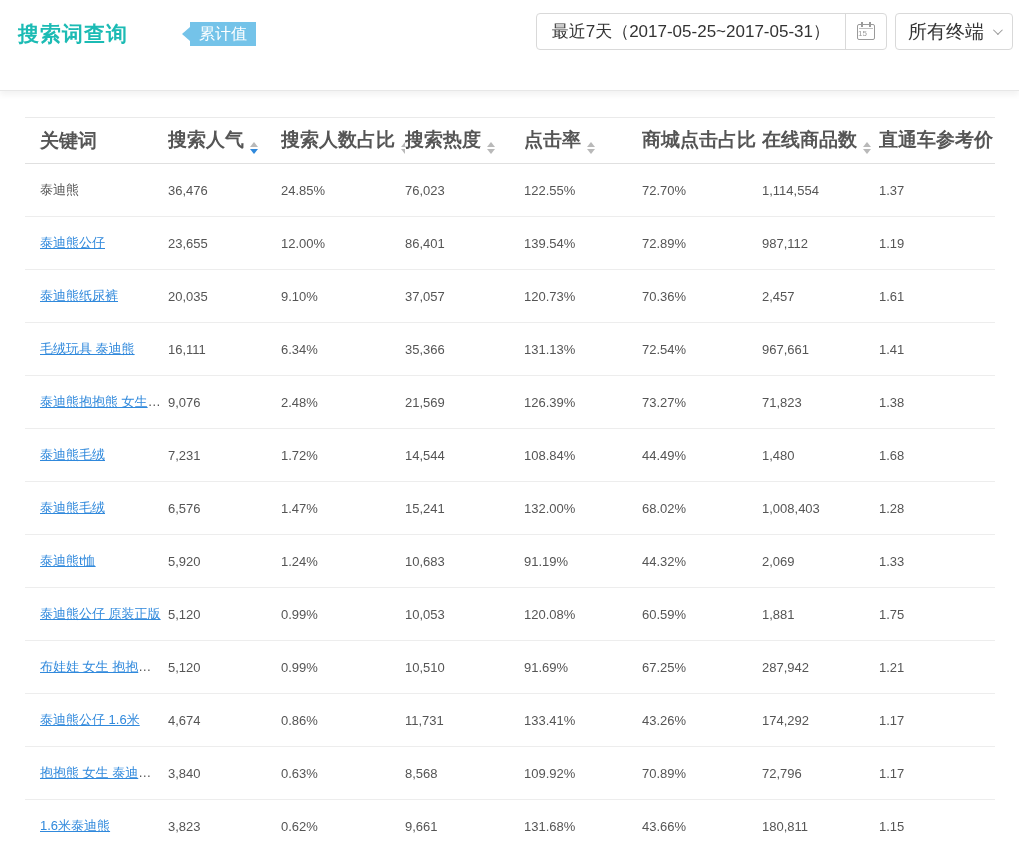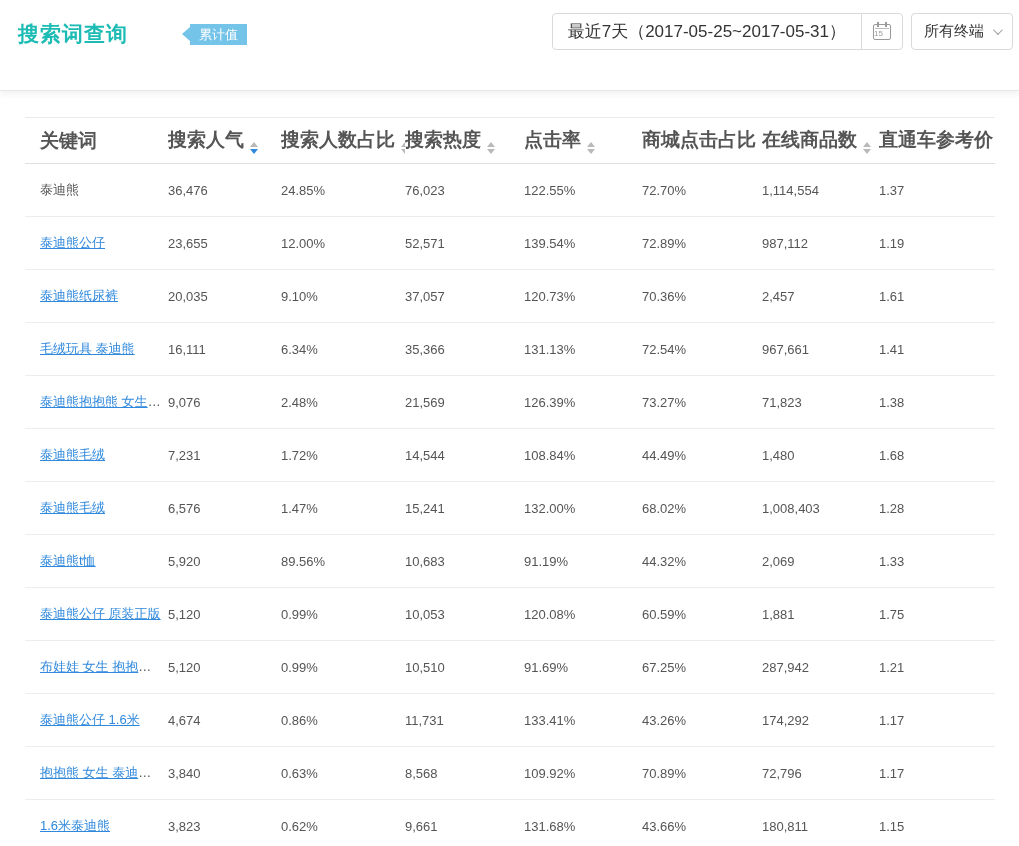--- a/index.html
+++ b/index.html
@@ -8,38 +8,38 @@
 
   
   .topbar { position:relative; height:91px; background:#fff;
     border-bottom:1px solid #e7e7e7; box-shadow:0 4px 6px rgba(0,0,0,0.05);
     display:flex; align-items:flex-start; justify-content:space-between; }
   .title-row { display:flex; align-items:center; margin:20px 0 0 18px;gap:44px; }
   .page-title { font-size:21px; font-weight:bold; color:#1cbbb4; letter-spacing:1px; }
   .badge-wrap { display:flex; align-items:center; margin-left:10px; }
   .badge-arrow { width:0; height:0; border-top:7px solid transparent;
     border-bottom:7px solid transparent; border-right:8px solid #74c3e9; }
-  .badge { background:#74c3e9; color:#fff; font-size:13px; padding:4px 9px; line-height:1; }
+  .badge { background:#74c3e9; color:#fff; font-size:16px; padding:4px 9px; line-height:1; }
 
   .controls { display:flex; align-items:center; margin:13px 6px 0 0; }
   .date-picker { display:flex; align-items:stretch; height:37px;
     border:1px solid #d9d9d9; border-radius:4px; background:#fff; cursor:pointer; }
   .date-text { display:flex; align-items:center; padding:0 15px; font-size:17px; color:#333; }
   .cal-btn { display:flex; align-items:center; justify-content:center; width:41px;
     border-left:1px solid #d9d9d9; }
   .cal-icon { position:relative; display:inline-block; width:18px; height:16px;
     border:1px solid #9a9a9a; border-radius:2px; }
   .cal-rings { position:absolute; top:-3px; left:3px; width:2px; height:5px;
     background:#9a9a9a; box-shadow:8px 0 0 #9a9a9a; }
   .cal-line { position:absolute; top:3px; left:1px; right:1px; height:1px; background:#bfbfbf; }
   .cal-day { position:absolute; bottom:1px; left:0; right:12px; text-align:center;
     font-size:8px; color:#9a9a9a; line-height:1; }
 
   .terminal-select { display:flex; align-items:center; height:37px; margin-left:8px;
-    border:1px solid #d9d9d9; border-radius:4px; padding:0 12px; font-size:15px;
+    border:1px solid #d9d9d9; border-radius:4px; padding:0 12px; font-size:19px;
     color:#333; cursor:pointer; background:#fff;justify-content:flex-end; }
   .chevron { width:7px; height:7px; border-right:1px solid #9a9a9a;
     border-bottom:1px solid #9a9a9a; transform:rotate(45deg) translateY(-2px);
     margin-left:9px; display:inline-block; }
 
   
   .content { padding:26px 24px 0 25px; background:#fff; }
   table { width:100%; border-collapse:collapse; table-layout:fixed; }
   col.c0 { width:143px; } col.c1 { width:113px; } col.c2 { width:124px; }
   col.c3 { width:119px; } col.c4 { width:118px; } col.c5 { width:120px; }
@@ -144,21 +144,21 @@
           <td>76,023</td>
           <td>122.55%</td>
           <td>72.70%</td>
           <td>1,114,554</td>
           <td>1.37</td>
         </tr>
         <tr>
           <td><a class="kw-link">泰迪熊公仔</a></td>
           <td>23,655</td>
           <td>12.00%</td>
-          <td>52,571</td>
+          <td>86,401</td>
           <td>139.54%</td>
           <td>72.89%</td>
           <td>987,112</td>
           <td>1.19</td>
         </tr>
         <tr>
           <td><a class="kw-link">泰迪熊纸尿裤</a></td>
           <td>20,035</td>
           <td>9.10%</td>
           <td>37,057</td>
@@ -203,21 +203,21 @@
           <td>1.47%</td>
           <td>15,241</td>
           <td>132.00%</td>
           <td>68.02%</td>
           <td>1,008,403</td>
           <td>1.28</td>
         </tr>
         <tr>
           <td><a class="kw-link">泰迪熊t恤</a></td>
           <td>5,920</td>
-          <td>89.56%</td>
+          <td>1.24%</td>
           <td>10,683</td>
           <td>91.19%</td>
           <td>44.32%</td>
           <td>2,069</td>
           <td>1.33</td>
         </tr>
         <tr>
           <td><a class="kw-link">泰迪熊公仔 原装正版</a></td>
           <td>5,120</td>
           <td>0.99%</td>

